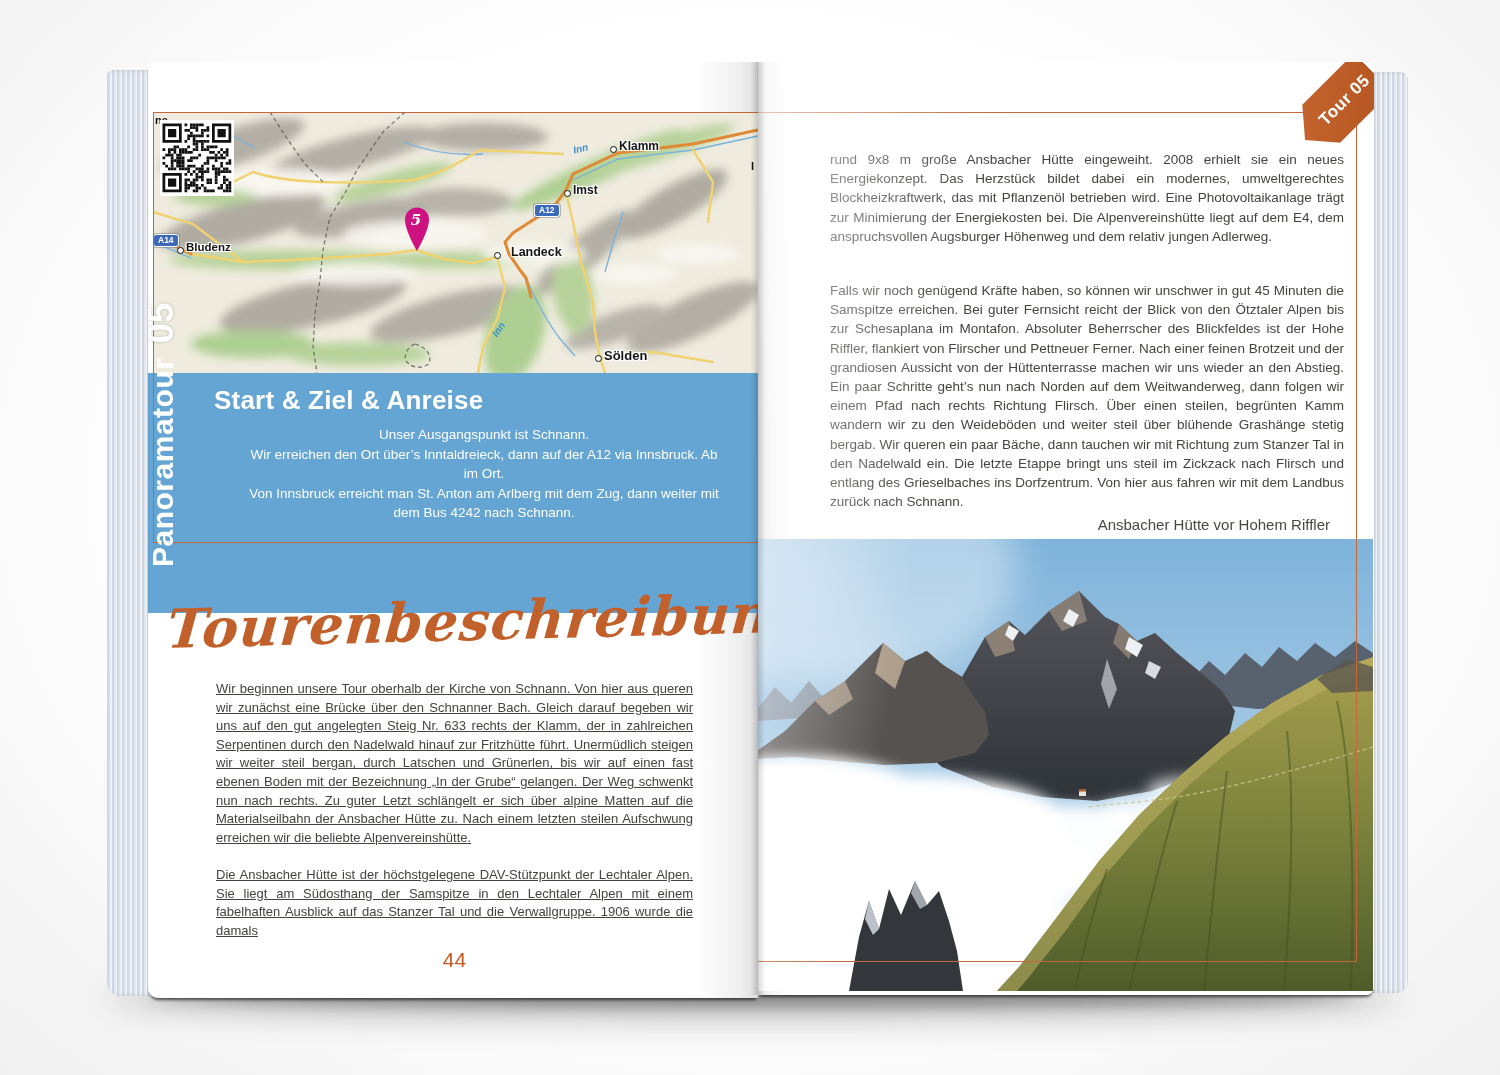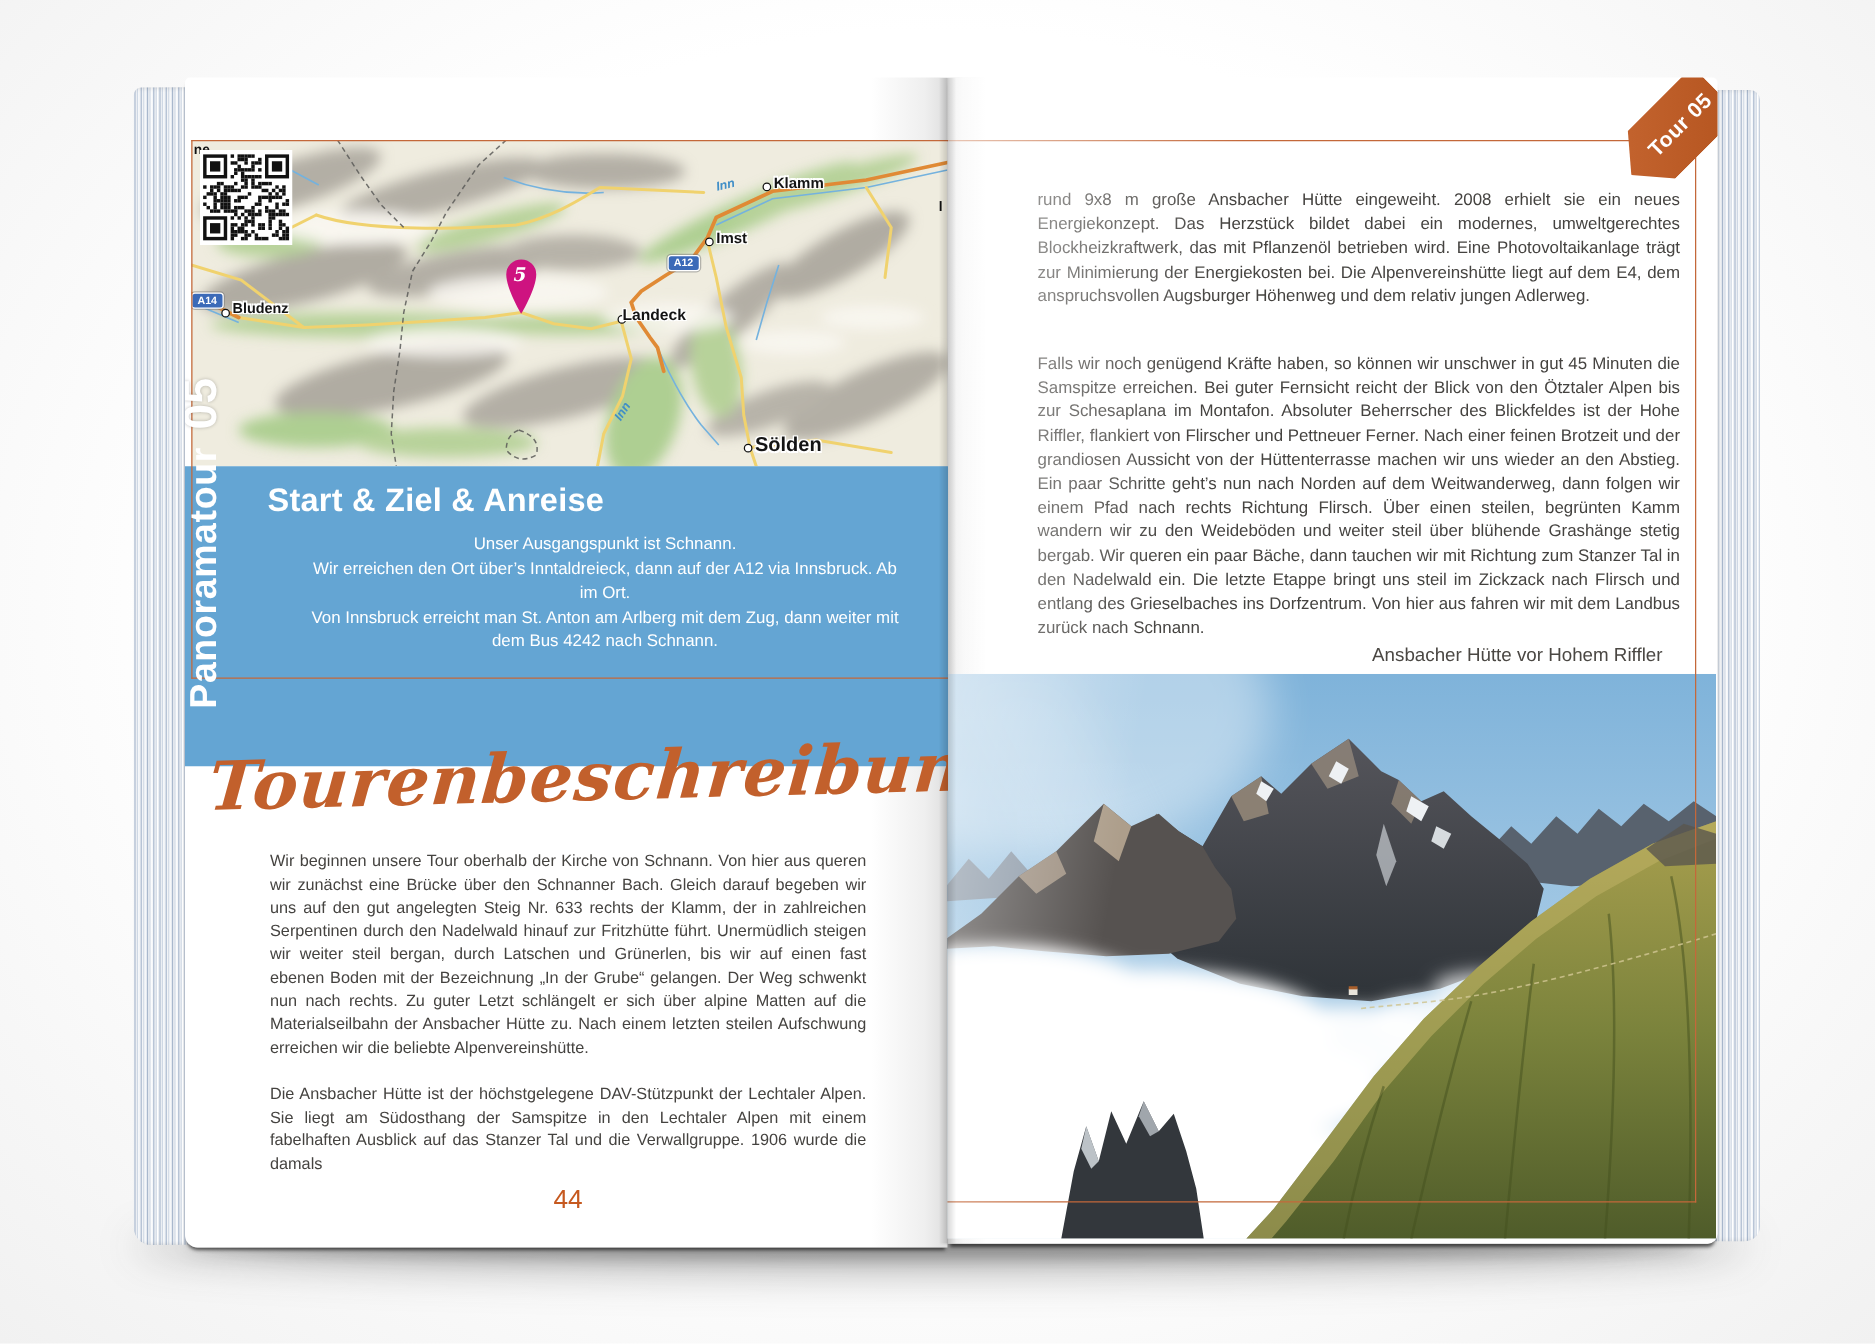--- a/index.html
+++ b/index.html
@@ -53,21 +53,21 @@
   .side-label{position:absolute;left:-8px;top:505px;width:310px;z-index:12;
       transform:rotate(-90deg);transform-origin:0 0;color:#fff;font-weight:bold;
       display:flex;align-items:baseline;white-space:nowrap;}
   .side-word{font-size:30px;letter-spacing:.5px;}
   .side-num{font-size:37px;margin-left:14px;text-shadow:0 0 3px rgba(0,0,0,.25);}
   
   .script-head{position:absolute;left:20px;top:528px;width:540px;z-index:3;
       font-family:"DejaVu Serif",serif;font-style:italic;font-weight:bold;
       font-size:54px;color:#c2602c;transform:skewX(-6deg) rotate(-1.5deg);letter-spacing:1px;}
   .body{position:absolute;color:#454340;text-align:justify;z-index:2;hyphens:auto;-webkit-hyphens:auto;}
-  .body-l{left:68px;width:477px;font-size:13px;line-height:18.6px;}
+  .body-l{left:68px;width:477px;font-size:13px;line-height:18.6px;text-decoration:underline;}
   .body-l.p1{top:618px;}
   .body-l.p2{top:804px;}
   .body-r{left:72px;width:514px;font-size:13.5px;line-height:19.2px;}
   .body-r.p1{top:88px;}
   .body-r.p2{top:219px;}
   .pagenum{position:absolute;left:68px;top:886px;width:477px;text-align:center;
       color:#c6591f;font-weight:normal;font-size:21px;z-index:2;}
   .caption{position:absolute;left:72px;top:454px;width:500px;text-align:right;
       color:#4a4743;font-size:15px;z-index:2;}
   
@@ -384,27 +384,27 @@
             <rect x="5.5" y="55" width="8.25" height="8.25" fill="#111"></rect>
           </g>
       </svg>
 
       <span class="map-frag" style="left:2px;top:2px;">ne</span>
       <span class="map-frag" style="left:598px;top:48px;">l</span>
 
       <span class="dot" style="left:24px;top:135px;"></span>
       <span class="town" style="left:33px;top:129px;font-size:11.5px;">Bludenz</span>
       <span class="dot" style="left:341px;top:140px;"></span>
-      <span class="town" style="left:345px;top:133px;font-size:12.5px;text-align:right;">Landeck</span>
+      <span class="town" style="left:358px;top:133px;font-size:12.5px;text-align:right;">Landeck</span>
       <span class="dot" style="left:411px;top:78px;"></span>
       <span class="town" style="left:420px;top:71px;font-size:12px;">Imst</span>
       <span class="dot" style="left:457px;top:34px;"></span>
       <span class="town" style="left:466px;top:27px;font-size:12px;">Klamm</span>
       <span class="dot" style="left:442px;top:243px;"></span>
-      <span class="town" style="left:451px;top:236px;font-size:16px;">Sölden</span>
+      <span class="town" style="left:451px;top:236px;font-size:13px;">Sölden</span>
 
       <span class="shield" style="left:0px;top:122px;">A14</span>
       <span class="shield" style="left:381px;top:92px;">A12</span>
 
       <span class="river-label" style="left:420px;top:31px;transform:rotate(-13deg);">Inn</span>
       <span class="river-label" style="left:338px;top:212px;transform:rotate(-57deg);">Inn</span>
 
       <svg class="pin" style="left:248px;top:94px;" width="32" height="48" viewBox="0 0 32 48">
         <path d="M16,45 C16,45 4,25 4,13.5 A12,12 0 1 1 28,13.5 C28,25 16,45 16,45 Z" fill="#ce1380"></path>
         <text x="15" y="19" text-anchor="middle" fill="#fff" font-size="15" font-style="italic" font-weight="bold" font-family="DejaVu Serif, serif">5</text>

